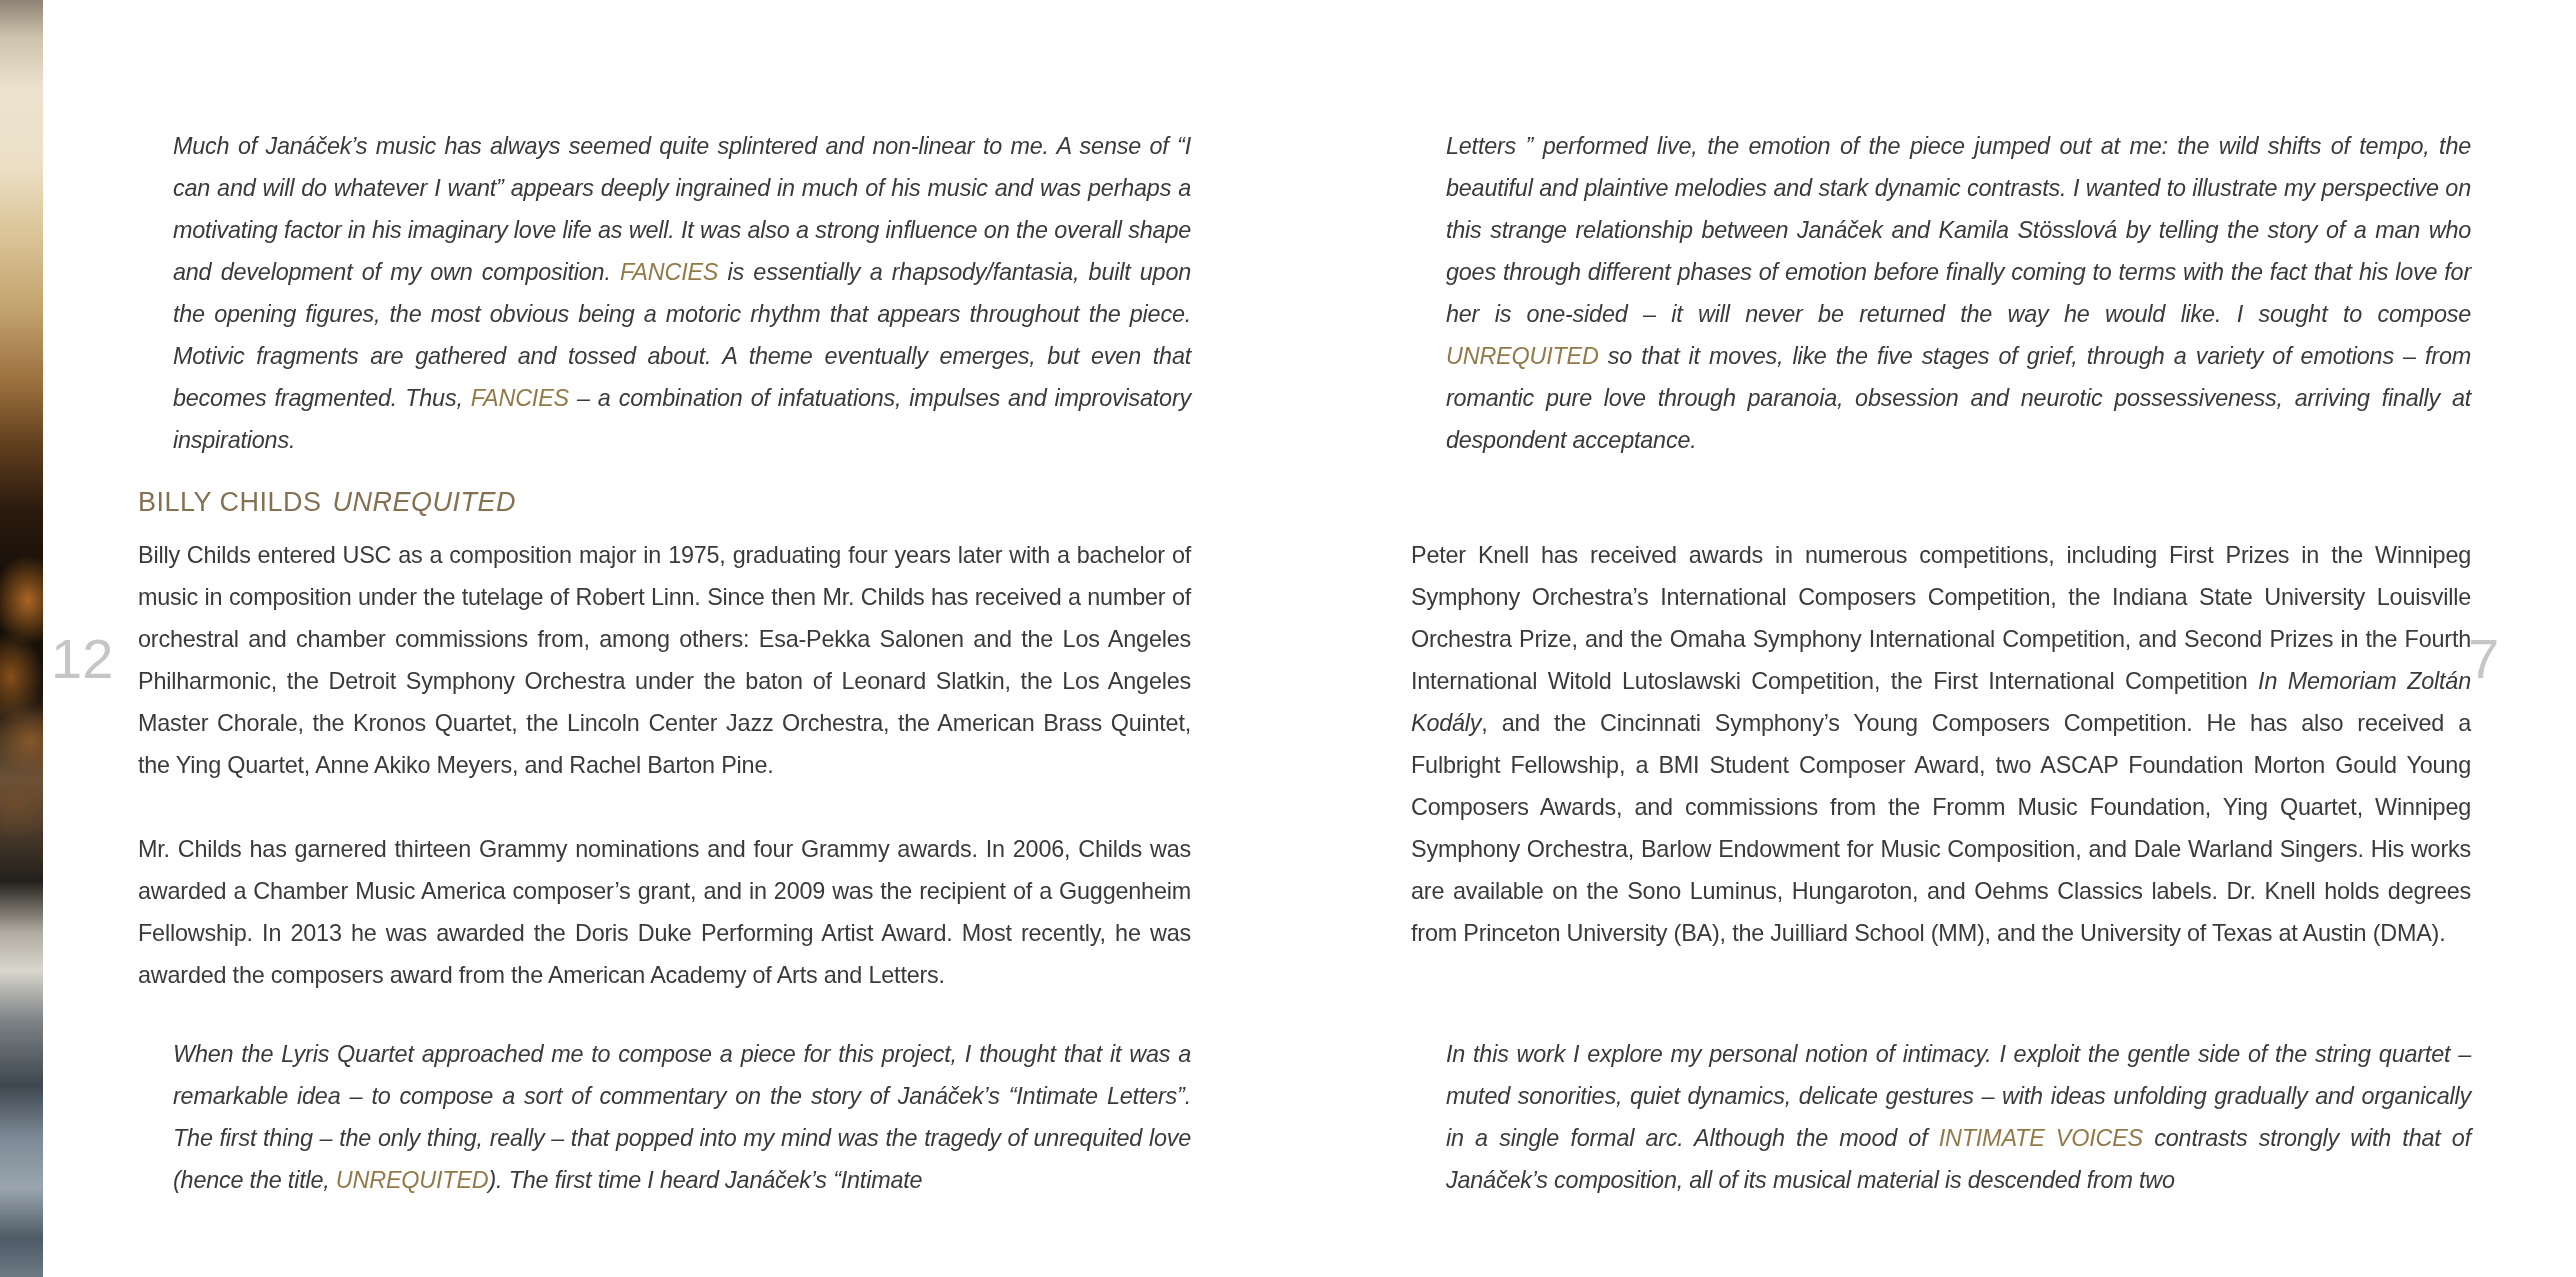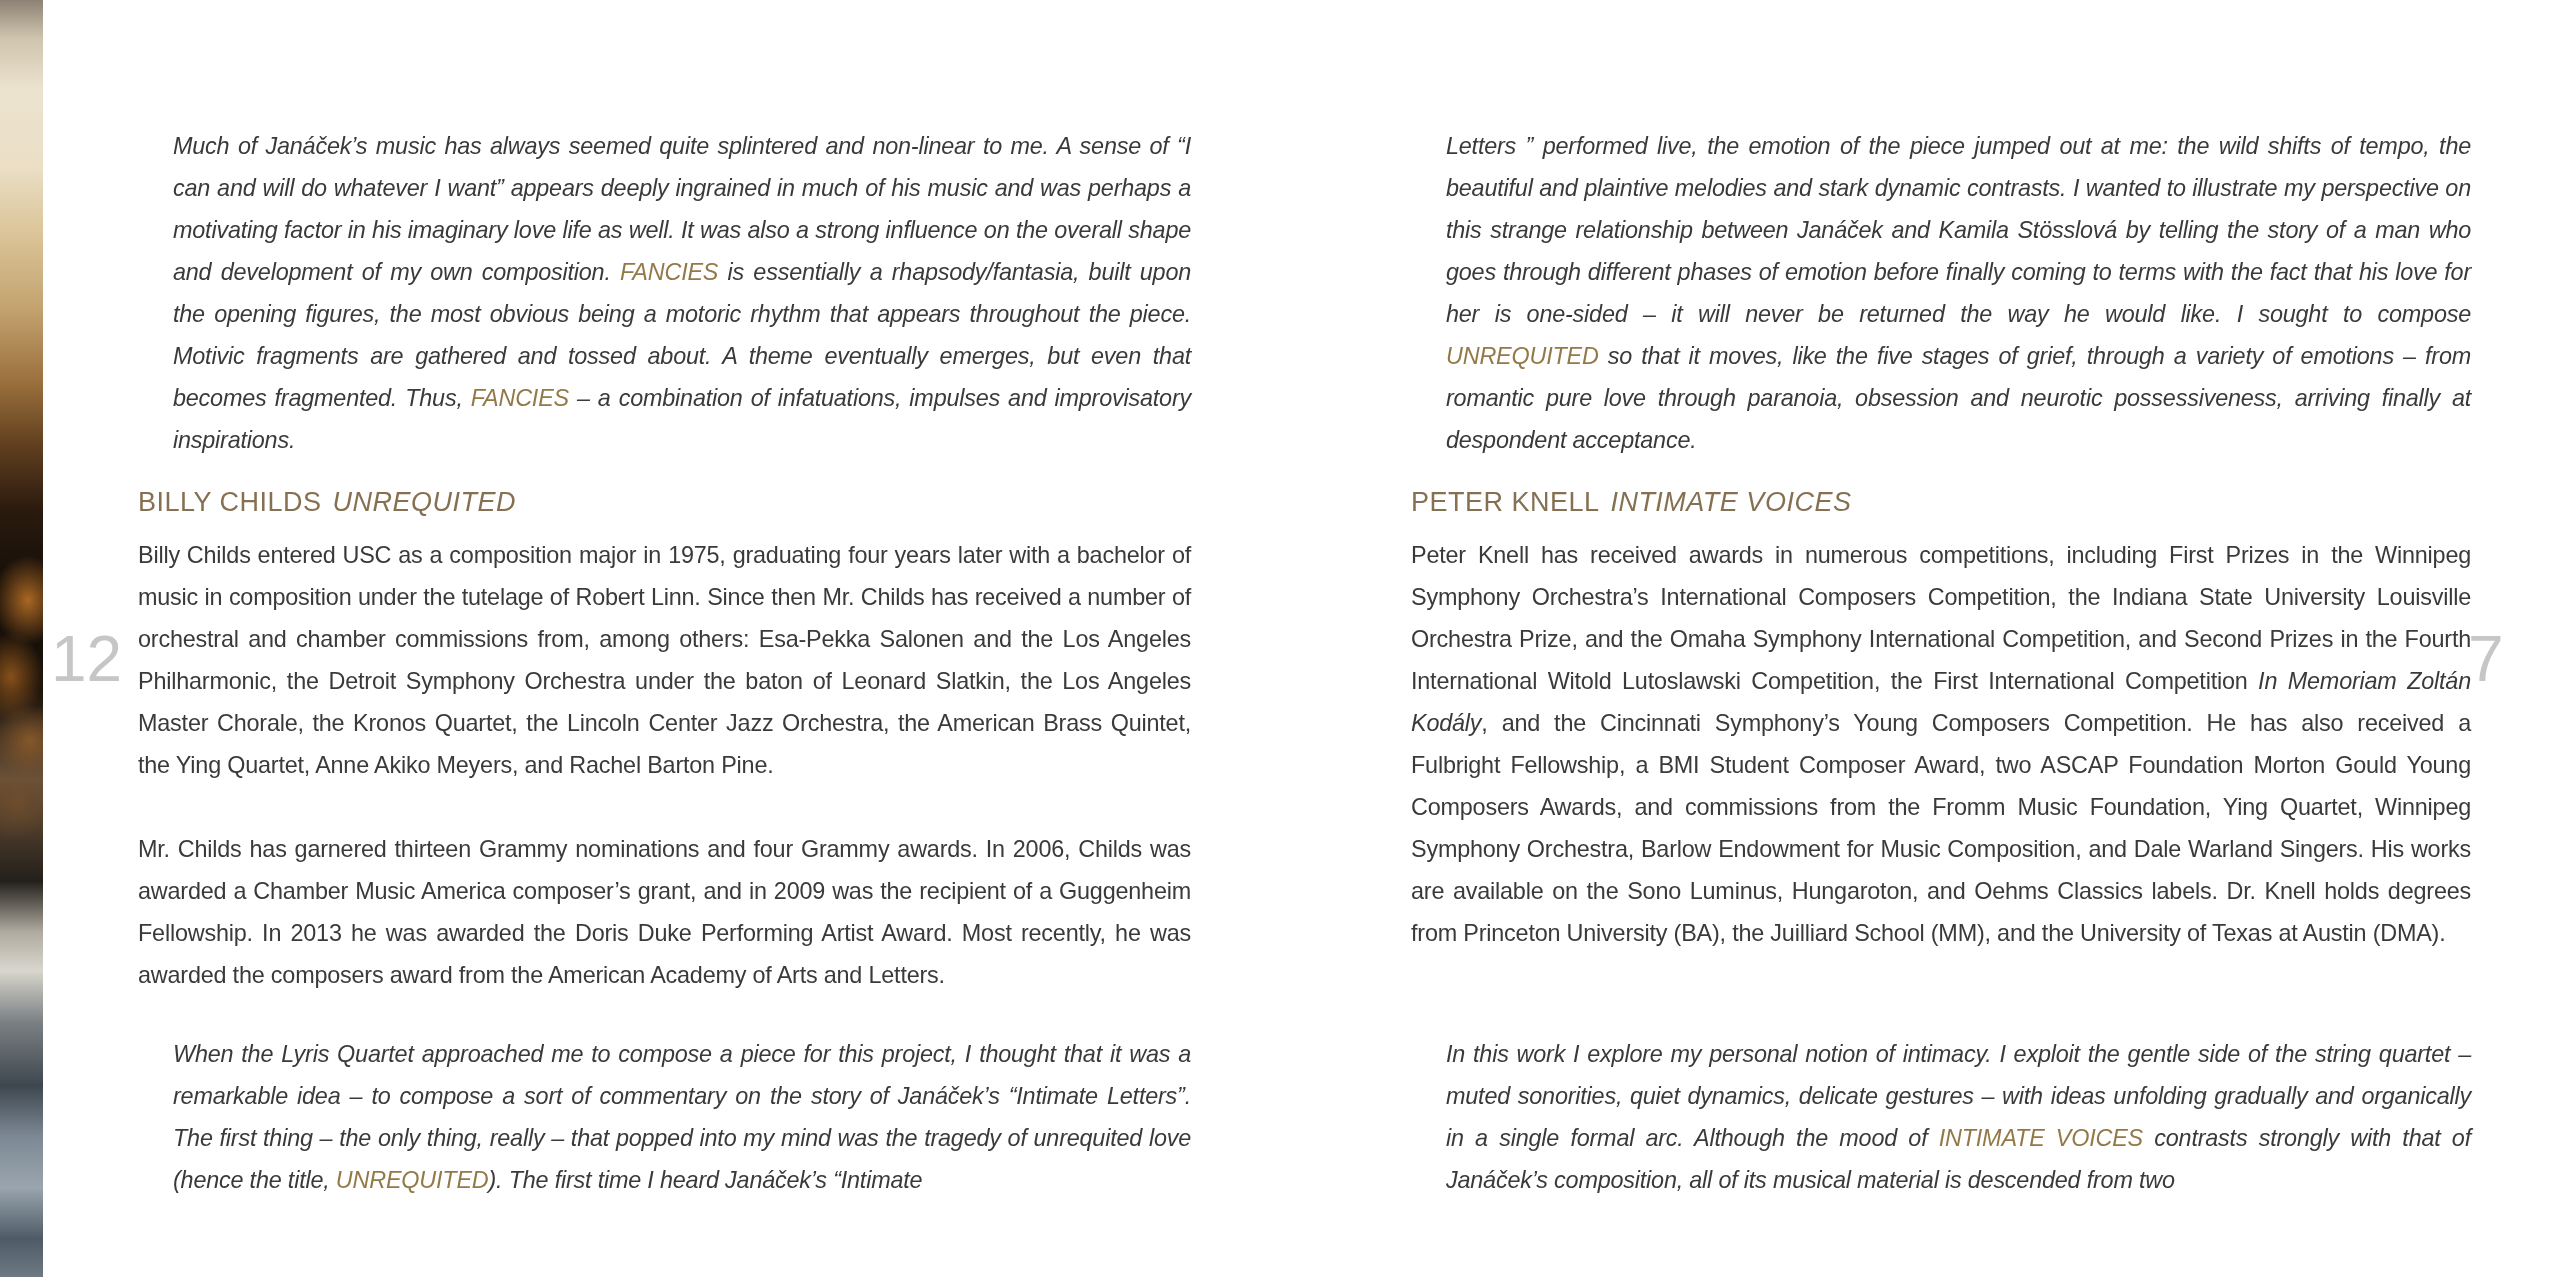--- a/index.html
+++ b/index.html
@@ -66,21 +66,21 @@
     color:var(--heading);
     white-space:nowrap;
   }
   .h-work{font-style:italic; margin-left:10.8px;}
   .bio{position:absolute; left:16px; right:0;}
   .b1{top:510px;}
   .left-page .b2{top:804px;}
 
   .page-num{
     position:absolute;
-    font-size:64px;
+    font-size:56px;
     line-height:56px;
     color:var(--page-number);
   }
   .pn-left{left:51px;  top:631px;}
   .pn-right{left:2468px; top:631px;}
 
   .seg-accent{color:var(--accent);}
   .seg-em{font-style:italic;}
 </style>
 </head>
@@ -104,23 +104,20 @@
     <p class="bio b1"><span>Billy Childs entered USC as a composition major in 1975, graduating four years later with a bachelor of music in composition under the tutelage of Robert Linn. Since then Mr. Childs has received a number of orchestral and chamber commissions from, among others: Esa-Pekka Salonen and the Los Angeles Philharmonic, the Detroit Symphony Orchestra under the baton of Leonard Slatkin, the Los Angeles Master Chorale, the Kronos Quartet, the Lincoln Center Jazz Orchestra, the American Brass Quintet, the Ying Quartet, Anne Akiko Meyers, and Rachel Barton Pine.</span></p>
 
     <p class="bio b2"><span>Mr. Childs has garnered thirteen Grammy nominations and four Grammy awards. In 2006, Childs was awarded a Chamber Music America composer’s grant, and in 2009 was the recipient of a Guggenheim Fellowship. In 2013 he was awarded the Doris Duke Performing Artist Award. Most recently, he was awarded the composers award from the American Academy of Arts and Letters.</span></p>
 
     <p class="quote qbottom"><span>When the Lyris Quartet approached me to compose a piece for this project, I thought that it was a remarkable idea – to compose a sort of commentary on the story of Janáček’s “Intimate Letters”. The first thing – the only thing, really – that popped into my mind was the tragedy of unrequited love (hence the title, </span><span class="seg-accent">UNREQUITED</span><span>). The first time I heard Janáček’s “Intimate</span></p>
   </section>
 
   <section class="page right-page">
     <p class="quote qtop"><span>Letters ” performed live, the emotion of the piece jumped out at me: the wild shifts of tempo, the beautiful and plaintive melodies and stark dynamic contrasts. I wanted to illustrate my perspective on this strange relationship between Janáček and Kamila Stösslová by telling the story of a man who goes through different phases of emotion before finally coming to terms with the fact that his love for her is one-sided – it will never be returned the way he would like. I sought to compose </span><span class="seg-accent">UNREQUITED</span><span> so that it moves, like the five stages of grief, through a variety of emotions – from romantic pure love through paranoia, obsession and neurotic possessiveness, arriving finally at despondent acceptance.</span></p>
 
-    <h2 class="heading">
-      <span class="h-name">PETER KNELL</span><span class="h-work">INTIMATE VOICES</span>
-    </h2>
 
     <p class="bio b1"><span>Peter Knell has received awards in numerous competitions, including First Prizes in the Winnipeg Symphony Orchestra’s International Composers Competition, the Indiana State University Louisville Orchestra Prize, and the Omaha Symphony International Competition, and Second Prizes in the Fourth International Witold Lutoslawski Competition, the First International Competition </span><span class="seg-em">In Memoriam Zoltán Kodály</span><span>, and the Cincinnati Symphony’s Young Composers Competition. He has also received a Fulbright Fellowship, a BMI Student Composer Award, two ASCAP Foundation Morton Gould Young Composers Awards, and commissions from the Fromm Music Foundation, Ying Quartet, Winnipeg Symphony Orchestra, Barlow Endowment for Music Composition, and Dale Warland Singers. His works are available on the Sono Luminus, Hungaroton, and Oehms Classics labels. Dr. Knell holds degrees from Princeton University (BA), the Juilliard School (MM), and the University of Texas at Austin (DMA).</span></p>
 
     <p class="quote qbottom"><span>In this work I explore my personal notion of intimacy. I exploit the gentle side of the string quartet – muted sonorities, quiet dynamics, delicate gestures – with ideas unfolding gradually and organically in a single formal arc. Although the mood of </span><span class="seg-accent">INTIMATE VOICES</span><span> contrasts strongly with that of Janáček’s composition, all of its musical material is descended from two</span></p>
   </section>
 
 </div>
 
 
 </body></html>

